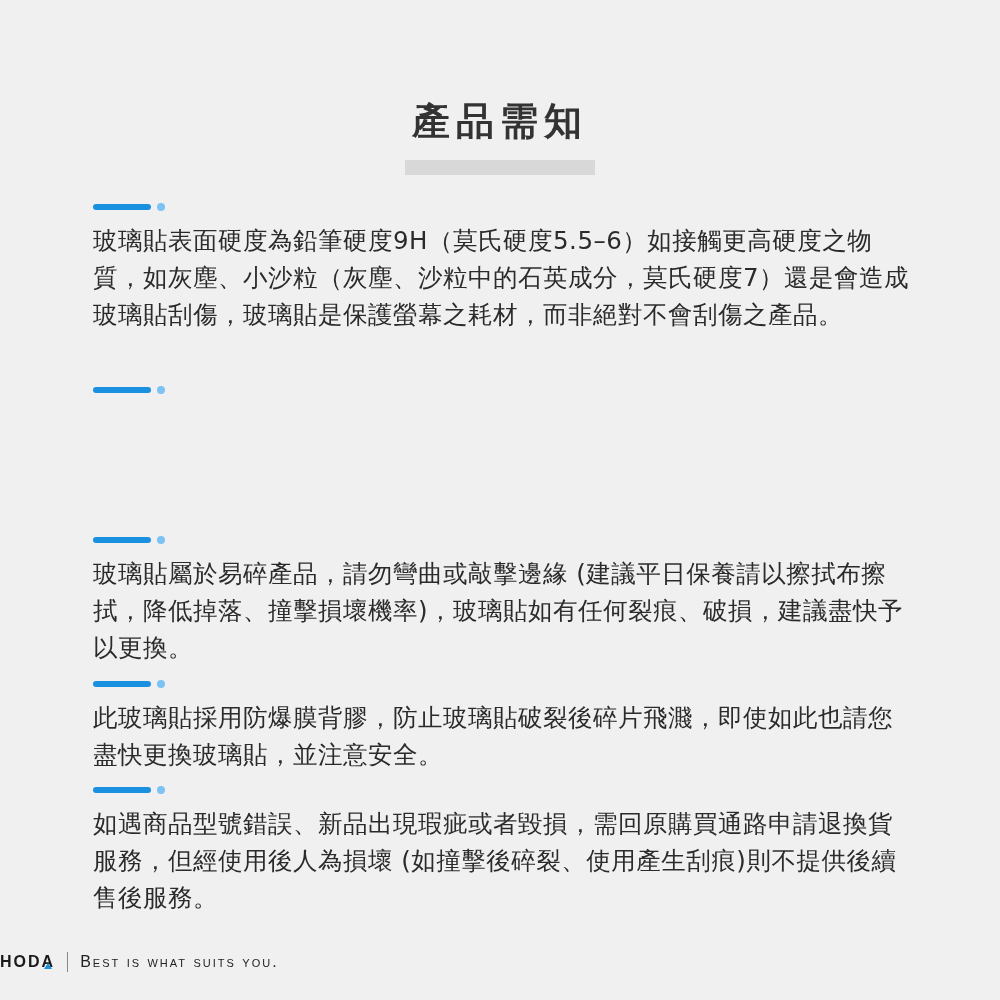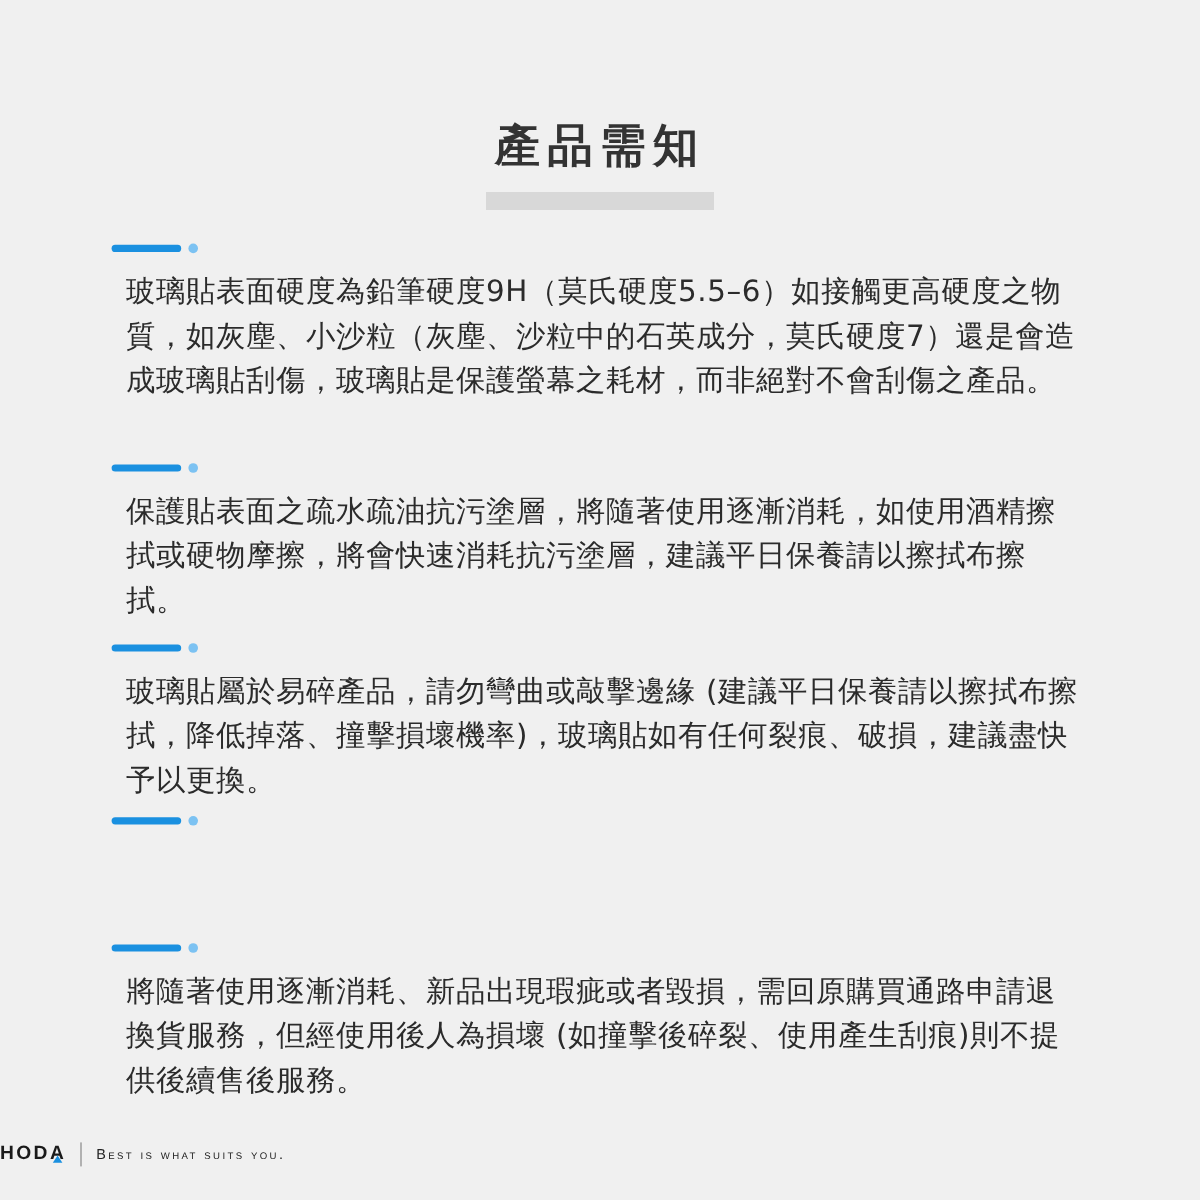--- a/index.html
+++ b/index.html
@@ -61,21 +61,21 @@
       width: 8px;
       height: 8px;
       border-radius: 50%;
       background: #7cc2f2;
     }
     .section-text {
       font-size: 24.5px;
       line-height: 37px;
       color: #2b2b2b;
       letter-spacing: 0.5px;
-      margin: 12px;
+      margin: 0;
       word-break: break-all;
     }
     .footer {
       position: absolute;
       top: 952px;
       left: 0;
       width: 1000px;
       display: flex;
       align-items: center;
       gap: 12px;
@@ -104,21 +104,21 @@
       border-right: 4px solid transparent;
       border-bottom: 6px solid #1a90e0;
     }
     .footer-divider {
       width: 1px;
       height: 20px;
       background: #888;
     }
     .slogan {
       font-family: "Liberation Sans", "DejaVu Sans", sans-serif;
-      font-size: 12px;
+      font-size: 16px;
       letter-spacing: 2px;
       font-variant: small-caps;
       color: #222;
       text-transform: none;
     }
   </style>
 </head>
 <body>
 
 <div class="page-title">產品需知</div>
@@ -130,43 +130,43 @@
     <span class="bullet-dot"></span>
   </div>
   <p class="section-text">玻璃貼表面硬度為鉛筆硬度9H（莫氏硬度5.5–6）如接觸更高硬度之物質，如灰塵、小沙粒（灰塵、沙粒中的石英成分，莫氏硬度7）還是會造成玻璃貼刮傷，玻璃貼是保護螢幕之耗材，而非絕對不會刮傷之產品。</p>
 </div>
 
 <div class="section" style="top:385px;">
   <div class="bullet-marker">
     <span class="bullet-bar"></span>
     <span class="bullet-dot"></span>
   </div>
-  <p class="section-text">保護貼表面之疏水疏油抗污塗層，將隨著使用逐漸消耗，如使用酒精擦拭或硬物摩擦，將會快速消耗抗污塗層，建議平日保養請以擦拭布擦拭。</p>
 </div>
 
 <div class="section" style="top:535px;">
   <div class="bullet-marker">
     <span class="bullet-bar"></span>
     <span class="bullet-dot"></span>
   </div>
   <p class="section-text">玻璃貼屬於易碎產品，請勿彎曲或敲擊邊緣 (建議平日保養請以擦拭布擦拭，降低掉落、撞擊損壞機率)，玻璃貼如有任何裂痕、破損，建議盡快予以更換。</p>
 </div>
 
 <div class="section" style="top:679px;">
   <div class="bullet-marker">
     <span class="bullet-bar"></span>
     <span class="bullet-dot"></span>
   </div>
+  <p class="section-text">此玻璃貼採用防爆膜背膠，防止玻璃貼破裂後碎片飛濺，即使如此也請您盡快更換玻璃貼，並注意安全。</p>
 </div>
 
 <div class="section" style="top:785px;">
   <div class="bullet-marker">
     <span class="bullet-bar"></span>
     <span class="bullet-dot"></span>
   </div>
-  <p class="section-text">將隨著使用逐漸消耗、新品出現瑕疵或者毀損，需回原購買通路申請退換貨服務，但經使用後人為損壞 (如撞擊後碎裂、使用產生刮痕)則不提供後續售後服務。</p>
+  <p class="section-text">如遇商品型號錯誤、新品出現瑕疵或者毀損，需回原購買通路申請退換貨服務，但經使用後人為損壞 (如撞擊後碎裂、使用產生刮痕)則不提供後續售後服務。</p>
 </div>
 
 <div class="footer">
   <span class="brand-logo"><span>HOD</span><span class="accent-a"><span>A</span></span></span>
   <span class="footer-divider"></span>
   <span class="slogan">Best is what suits you.</span>
 </div>
 
 </body></html>

